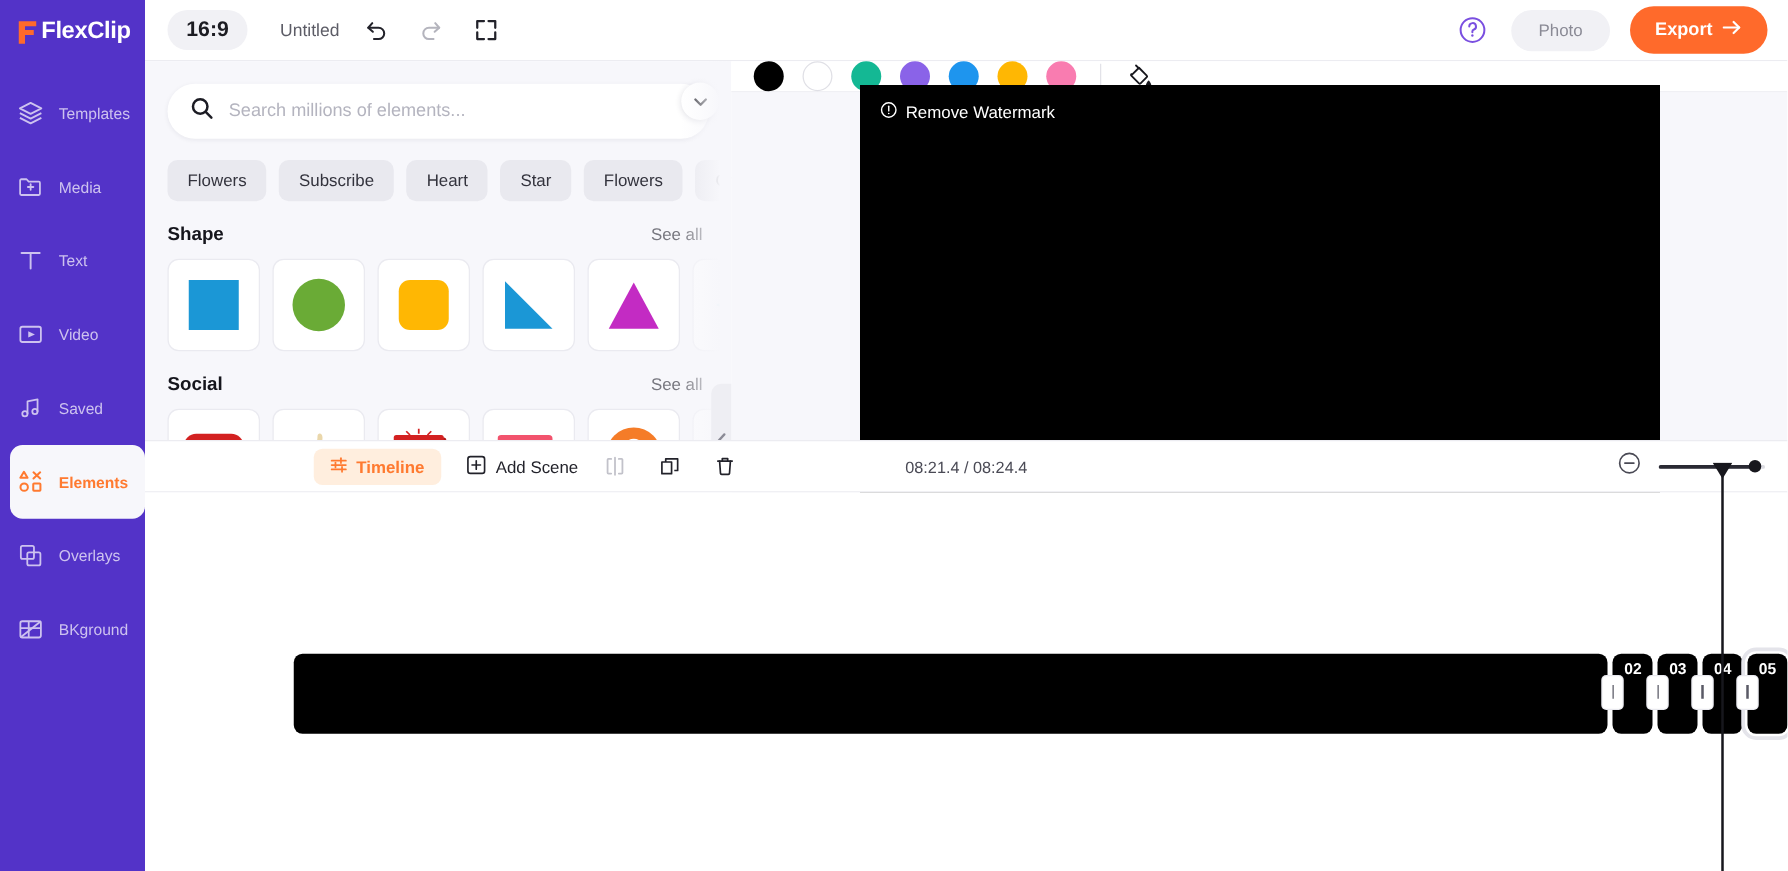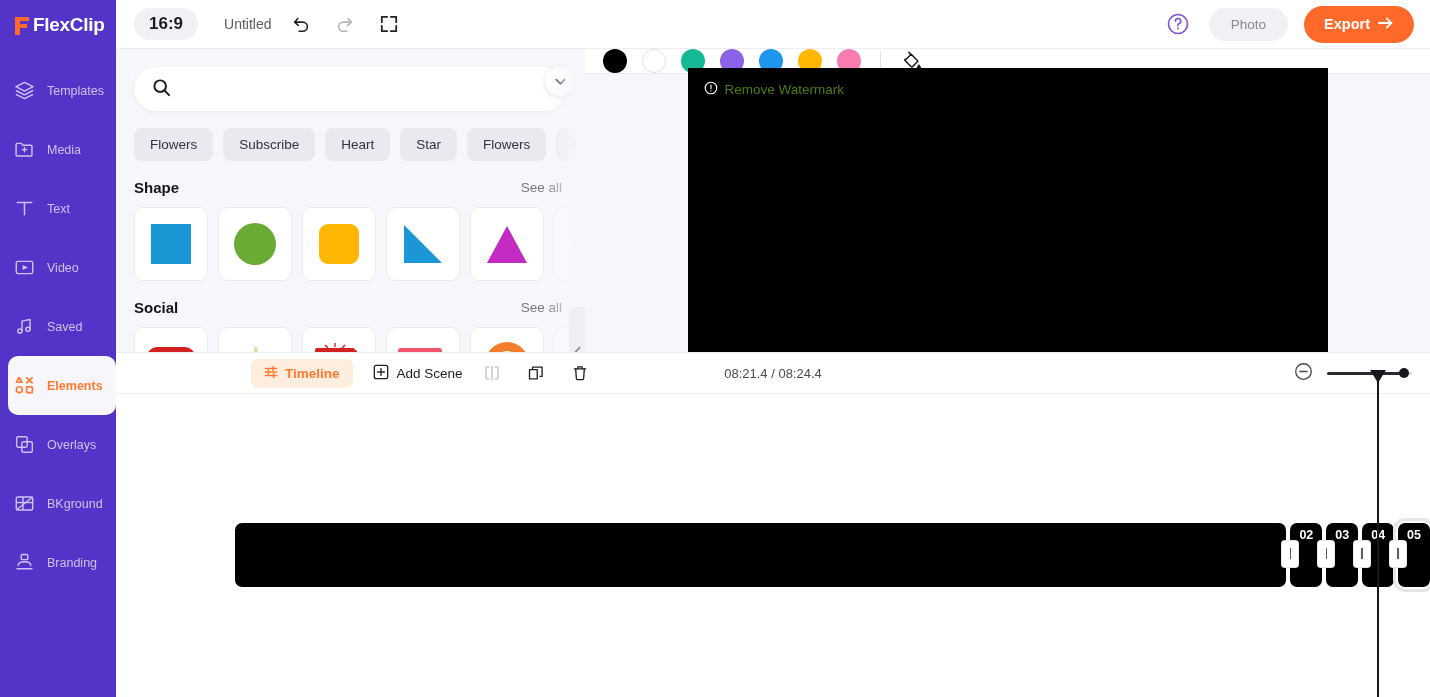--- a/index.html
+++ b/index.html
@@ -160,21 +160,21 @@
     flex:1; background:#f7f7fb; position:relative;
     display:flex; align-items:center; justify-content:center;
     flex-direction:column;
   }
   .canvas {
     width:640px; height:360px; background:#000; position:relative;
     margin-top:-6px;
   }
   .watermark {
     position:absolute; left:16px; top:13px;
-    color:#4d7c0f; font-size:13.5px; display:flex; align-items:center; gap:7px;
+    color:#ffffff; font-size:13.5px; display:flex; align-items:center; gap:7px;
     cursor:pointer;
     justify-content:flex-end;
   }
   .playbar {
     height:62px; width:100%;
     display:flex; align-items:center; justify-content:center;
     position:relative; background:#f7f7fb;
   }
   .scene-chip {
     border:1px solid #dcdce4; border-radius:18px; background:#fff;
@@ -325,30 +325,20 @@
           <span class="ic">
             <svg width="21" height="21" viewBox="0 0 22 22" fill="none" stroke="#cdc2ef" stroke-width="1.5" stroke-linejoin="round">
               <rect x="2.4" y="4.2" width="17.2" height="13.6" rx="1.6"></rect>
               <line x1="2.4" y1="10" x2="19.6" y2="10"></line>
               <line x1="9.4" y1="4.2" x2="9.4" y2="17.8"></line>
               <line x1="2.4" y1="17.8" x2="19.6" y2="4.2"></line>
             </svg>
           </span>
           <span class="lbl">BKground</span>
         </div>
-        <div class="nav-item">
-          <span class="ic">
-            <svg width="21" height="21" viewBox="0 0 22 22" fill="none" stroke="#cdc2ef" stroke-width="1.5" stroke-linecap="round" stroke-linejoin="round">
-              <rect x="7.6" y="2.6" width="6.8" height="5.4" rx="1"></rect>
-              <path d="M4.4 14.2 c0-2.4 2.6-4 6.6-4 s6.6 1.6 6.6 4"></path>
-              <line x1="3.2" y1="17.6" x2="18.8" y2="17.6"></line>
-            </svg>
-          </span>
-          <span class="lbl">Branding</span>
-        </div>
       </div>
   </div>
 
   <div class="main">
 
     <div class="topbar">
       <div class="ratio-chip">16:9</div>
       <div class="doc-title">Untitled</div>
       <div class="tb-icon">
         <svg width="20" height="20" viewBox="0 0 22 22" fill="none" stroke="#22222a" stroke-width="1.8" stroke-linecap="round" stroke-linejoin="round">
@@ -394,20 +384,21 @@
 
       <div class="panel">
         <div class="search-row">
           <div class="search-box">
             <span>
               <svg width="19" height="19" viewBox="0 0 20 20" fill="none" stroke="#1c1c24" stroke-width="2.1" stroke-linecap="round">
                 <circle cx="8.6" cy="8.6" r="6.1"></circle>
                   <line x1="13.2" y1="13.2" x2="18" y2="18"></line>
               </svg>
             </span>
+            <input type="text" placeholder="Search millions of elements..." style="">
           </div>
         </div>
 
         <div class="chips" id="chips">
             <div class="chip">Flowers</div>
             <div class="chip">Subscribe</div>
             <div class="chip">Heart</div>
             <div class="chip">Star</div>
             <div class="chip">Flowers</div>
             <div class="chip">Check</div>

